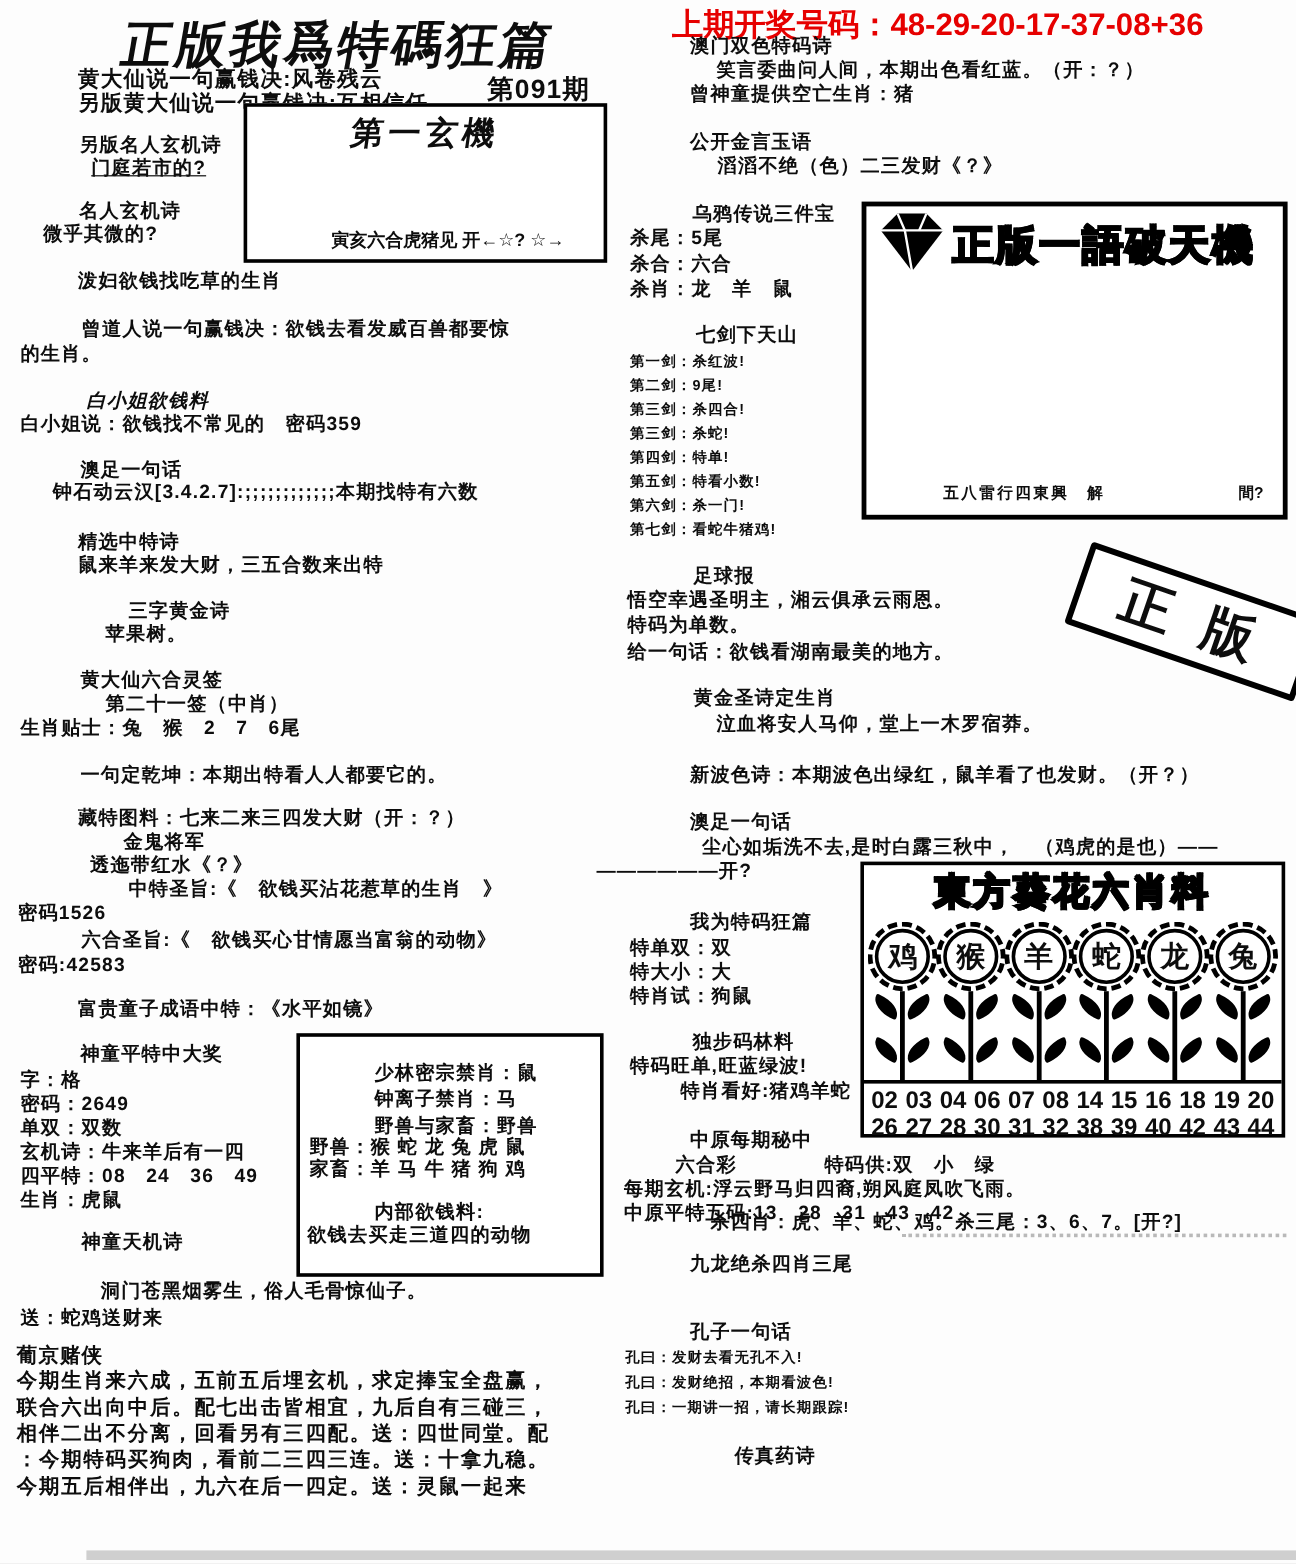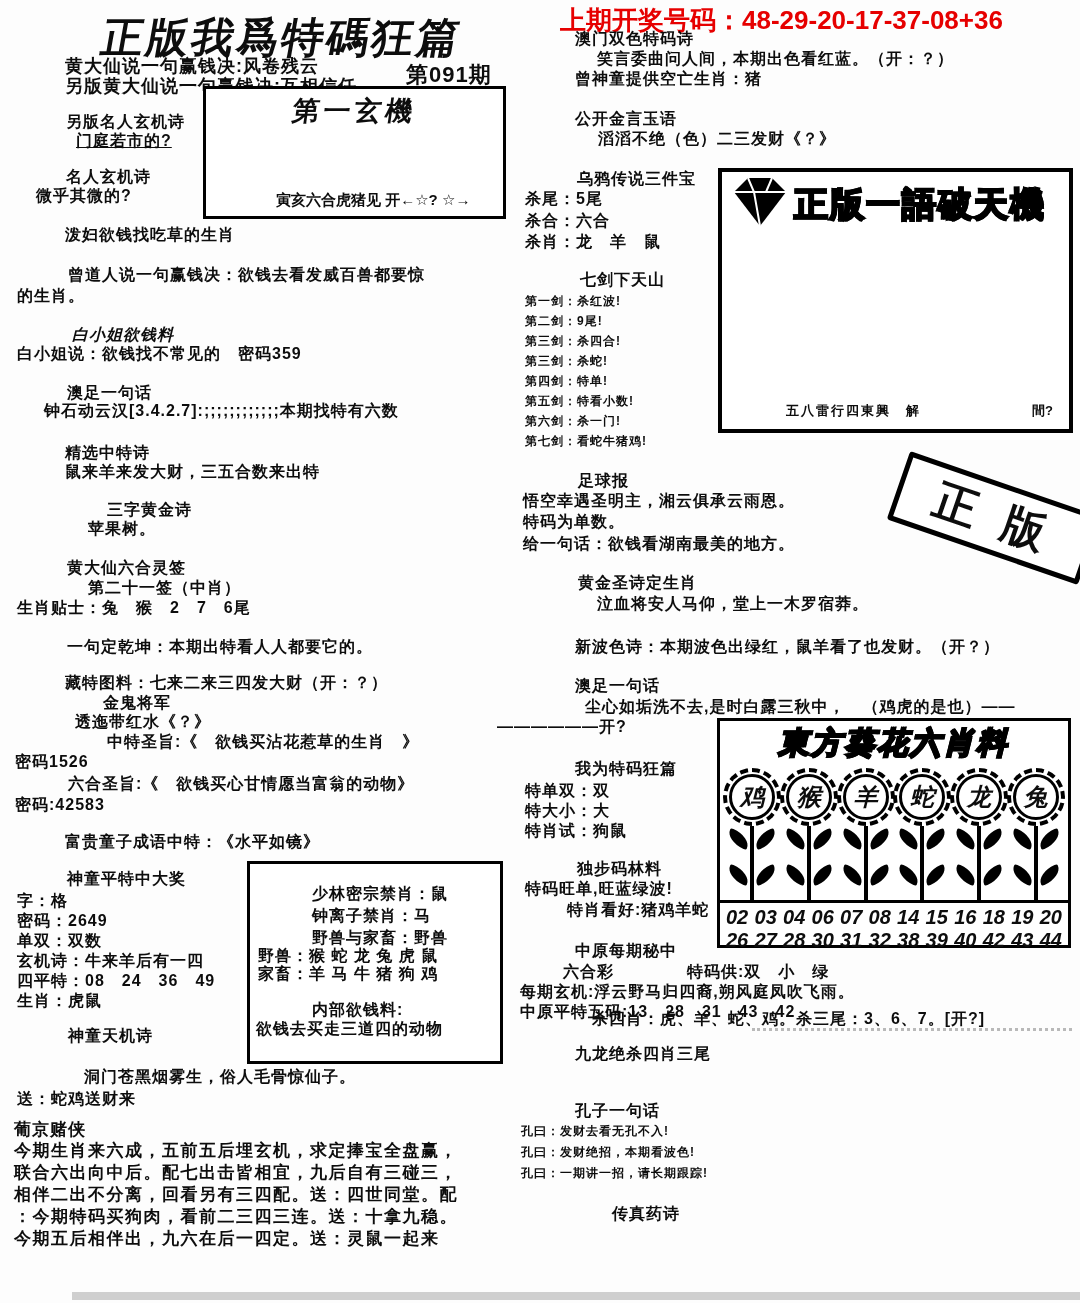--- a/index.html
+++ b/index.html
@@ -18,21 +18,21 @@
   .outline-txt{color:#fff;-webkit-text-stroke:2.2px #000;text-shadow:-1px -1px 0 #000,1px -1px 0 #000,-1px 1px 0 #000,1px 1px 0 #000;}
   .db-title{position:absolute;left:72px;top:10px;font-size:34px;font-weight:900;letter-spacing:2px;white-space:nowrap;}
   .db-bl{position:absolute;left:64px;bottom:9px;font-size:13px;letter-spacing:2px;}
   .db-br{position:absolute;right:16px;bottom:9px;font-size:13px;}
   .gem{position:absolute;left:6px;top:4px;}
   
   .stamp{position:absolute;left:893px;top:482px;width:172px;height:62px;border:5px solid #000;border-radius:3px;
          display:flex;align-items:center;justify-content:center;font-size:44px;font-weight:900;letter-spacing:28px;
          padding-left:20px;transform:rotate(19deg);background:#fff;}
   
-  .sfbox{position:absolute;left:717px;top:718px;width:348px;height:224px;border:3px solid #000;background:#fff;display:flex;flex-direction:column;font-style:italic;}
+  .sfbox{position:absolute;left:717px;top:718px;width:348px;height:224px;border:3px solid #000;background:#fff;display:flex;flex-direction:column;}
   .sf-title{text-align:center;font-size:30px;font-weight:900;letter-spacing:3px;margin-top:2px;}
   .sf-flowers{flex:1;display:flex;justify-content:space-around;align-items:flex-start;padding:2px 4px 0 4px;}
   .flower{display:flex;flex-direction:column;align-items:center;width:52px;}
   .fhead{position:relative;width:40px;height:40px;border:3px solid #000;border-radius:50%;display:flex;align-items:center;justify-content:center;margin-top:8px;}
   .fhead::before{content:"";position:absolute;inset:-9px;border:4px dashed #000;border-radius:50%;}
   .zch{font-size:24px;font-weight:900;}
   .fstem{position:relative;width:4px;height:74px;background:#000;margin-top:6px;}
   .leaf{position:absolute;width:23px;height:14px;background:#000;}
   .la{left:-23px;top:6px;border-radius:2px 100% 2px 100%;transform:rotate(24deg);}
   .lb{left:4px;top:6px;border-radius:100% 2px 100% 2px;transform:rotate(-24deg);}

